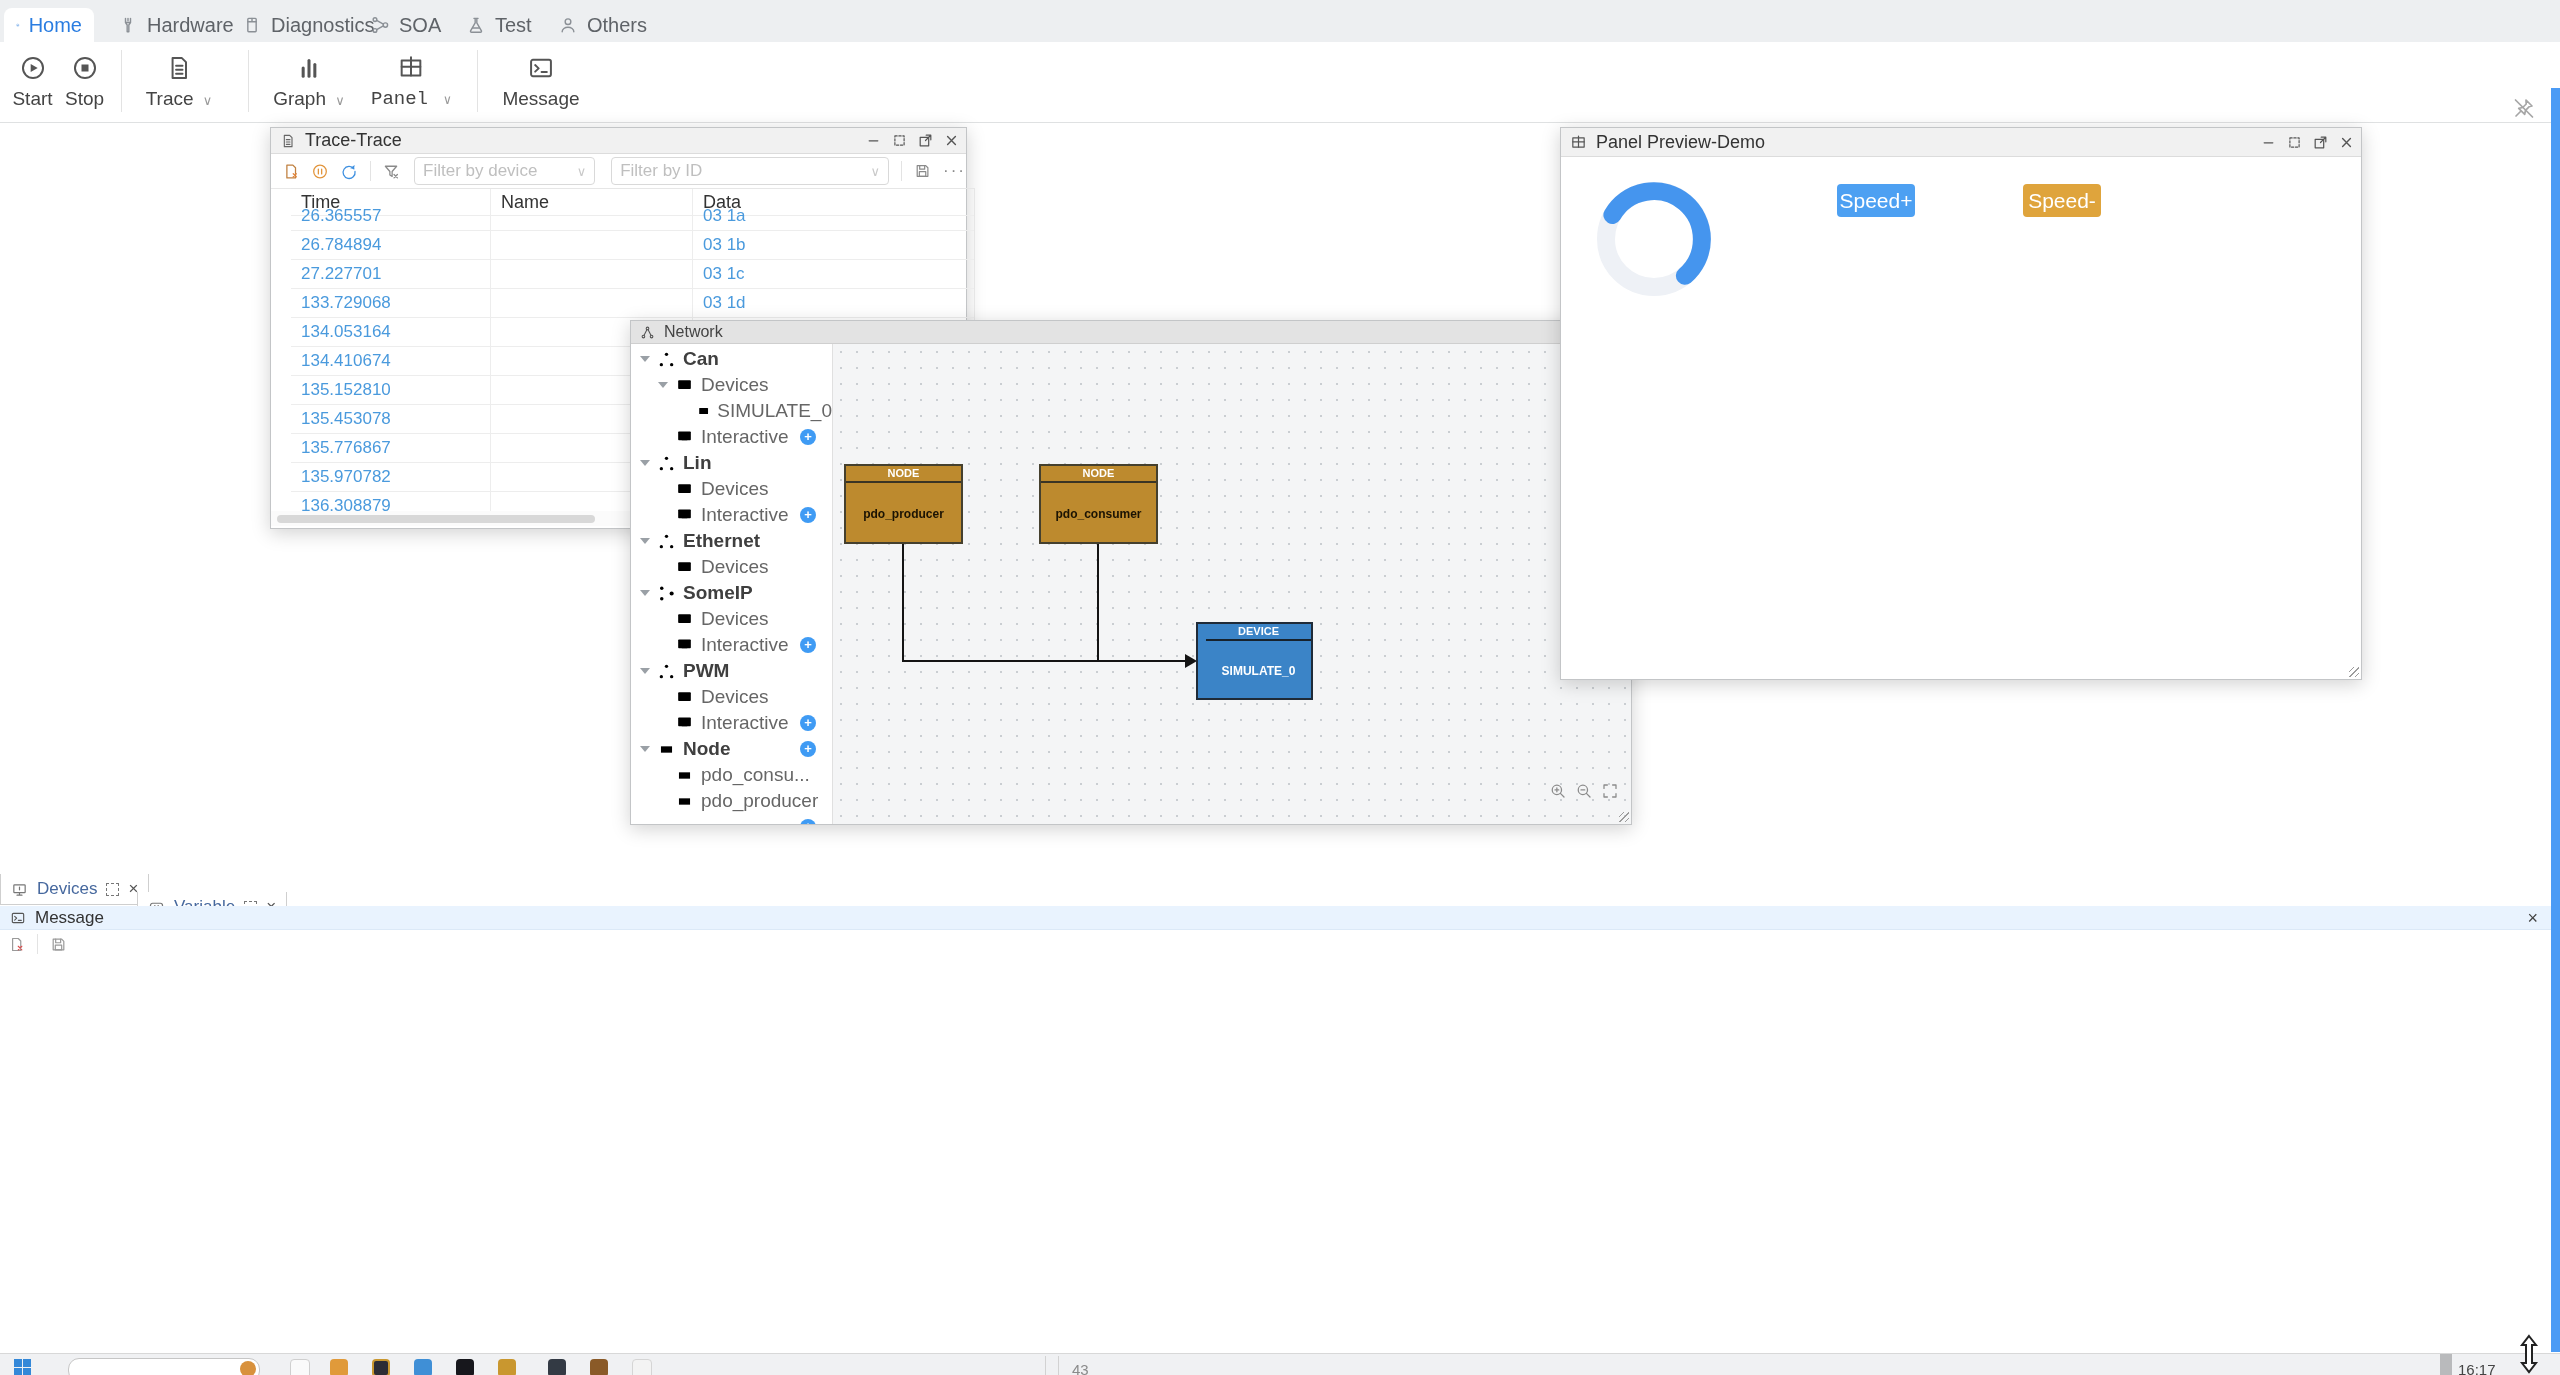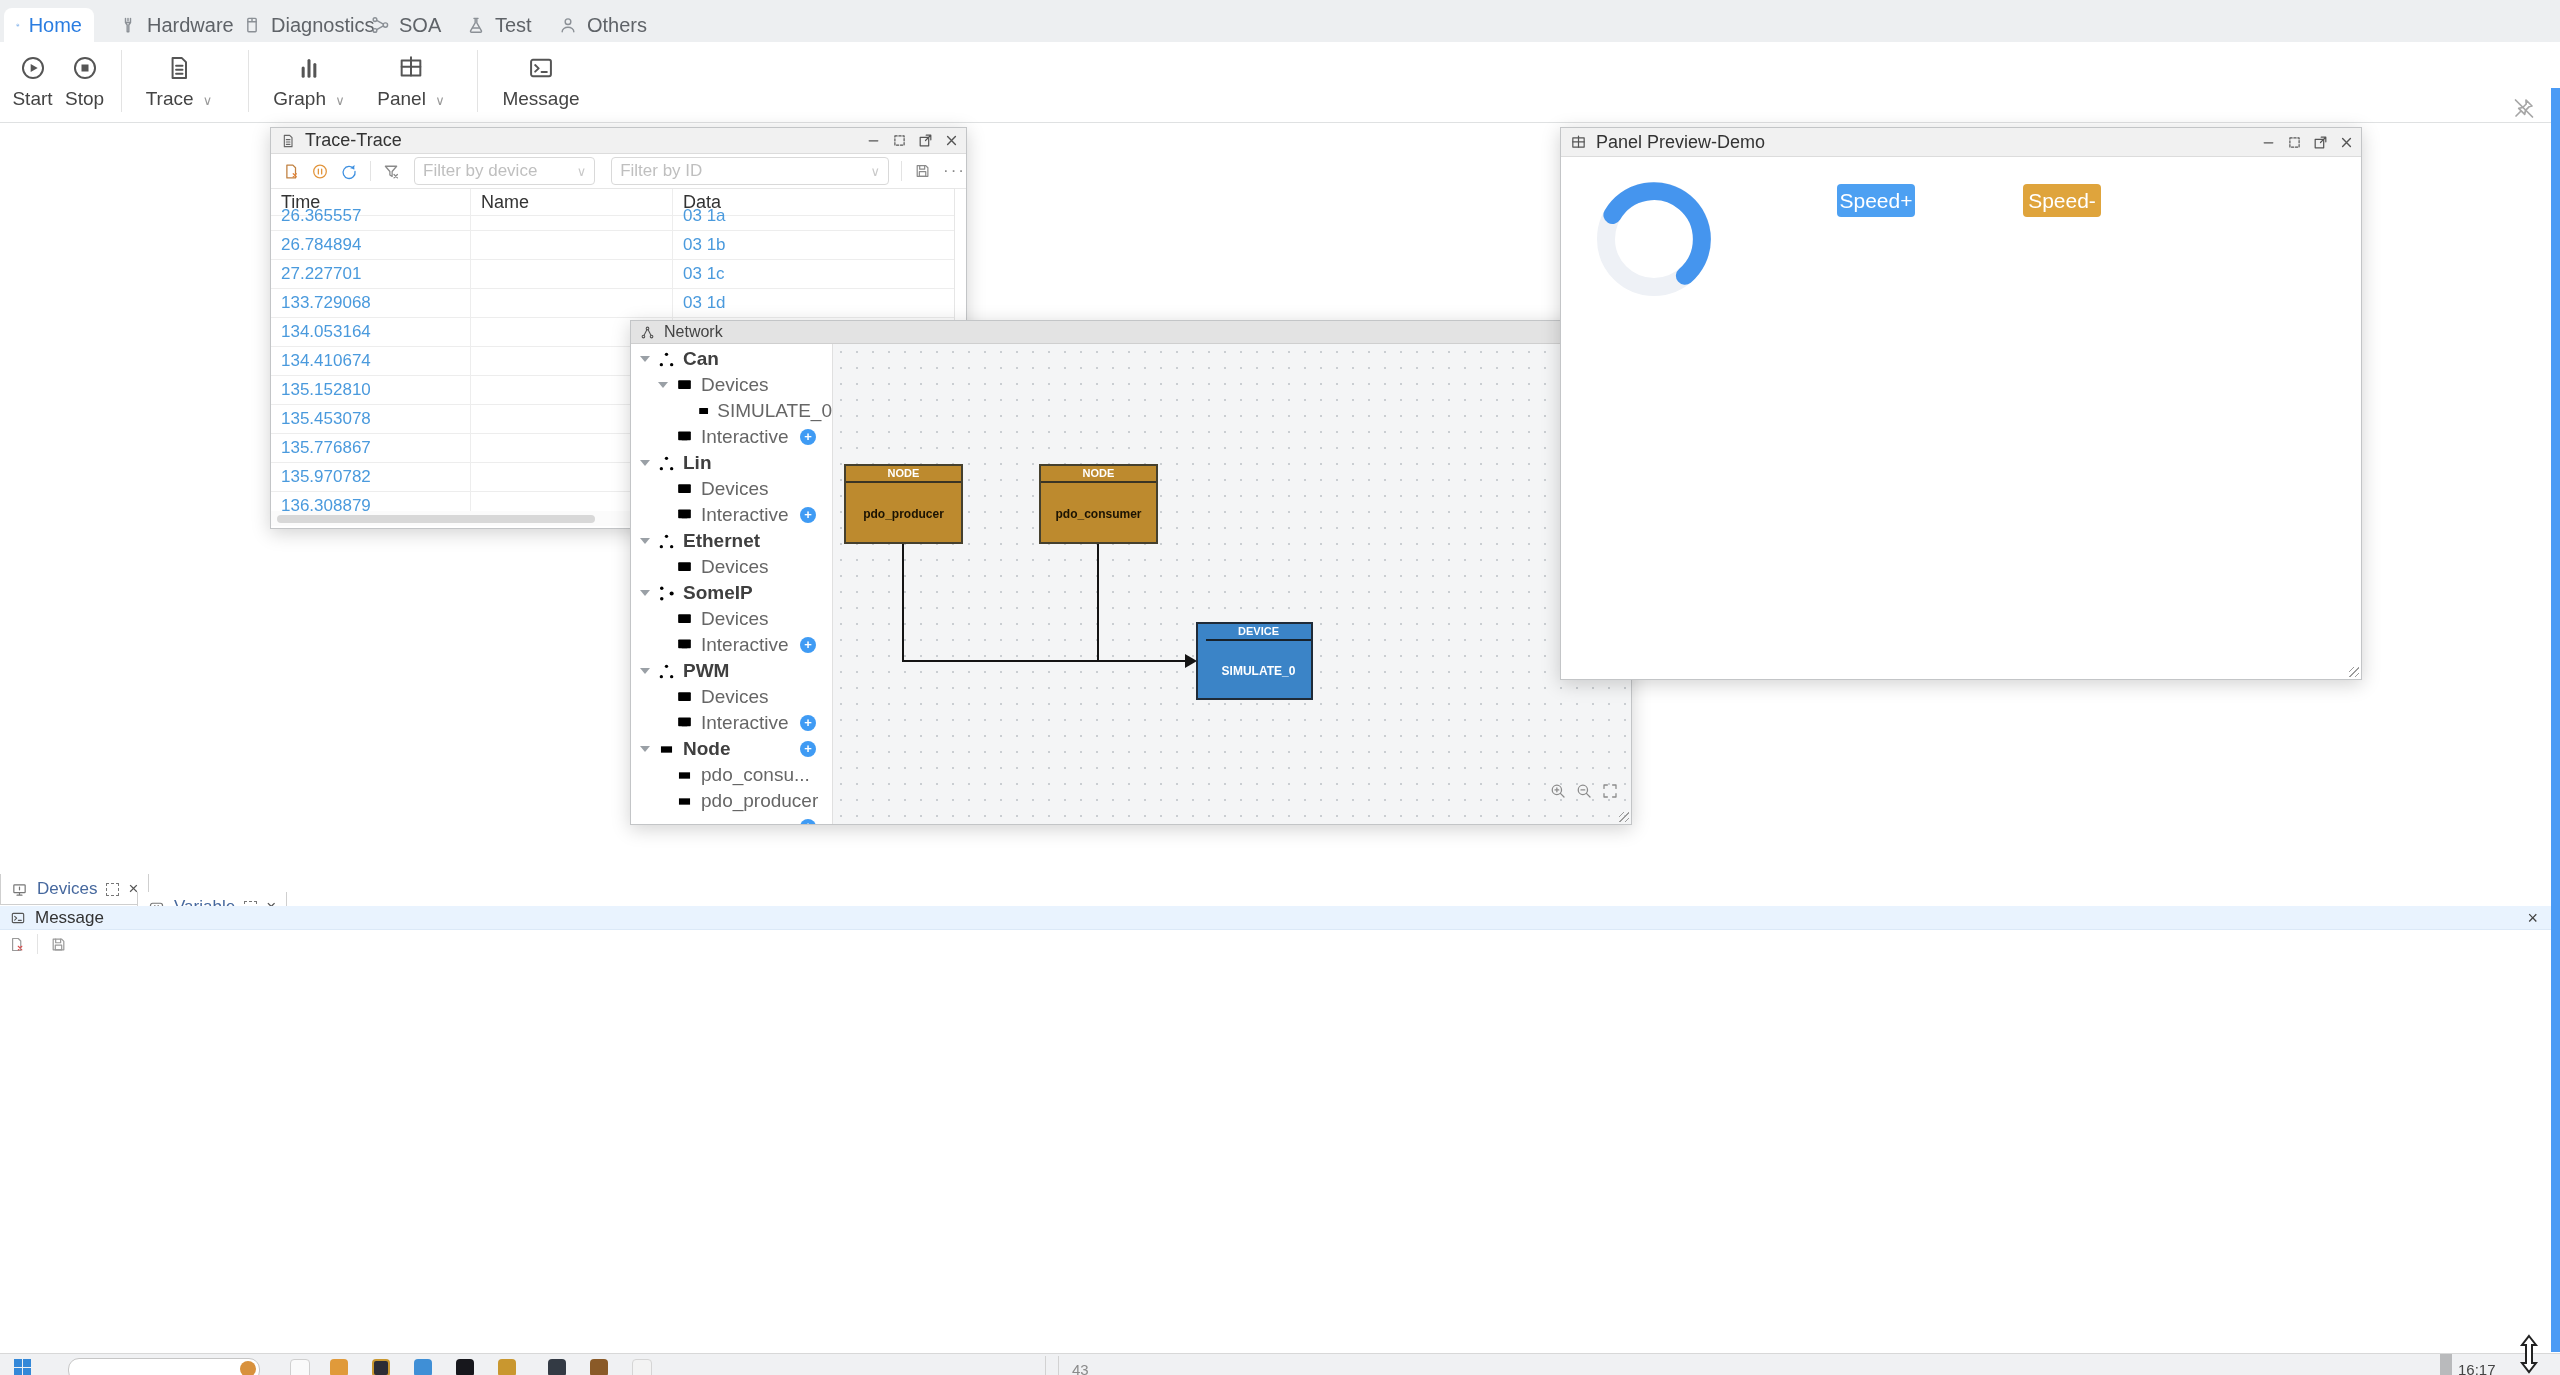--- a/index.html
+++ b/index.html
@@ -40,21 +40,21 @@
                 display:flex;align-items:center;}
   .fico{margin-left:11px;}
   .fsep{width:1px;height:20px;background:#e3e3e3;margin-left:12px;}
   .fsel{height:26px;border:1px solid #d9d9d9;border-radius:4px;display:flex;align-items:center;
         font-size:17px;color:#bfbfbf;padding:0 8px;justify-content:space-between;}
   .fsel .chev{color:#c9c9c9;font-size:13px;}
   #fsel-dev{width:172px;margin-left:14px;}
   #fsel-id{width:274px;margin-left:16px;}
   #fmore{font-size:17px;color:#8a8a8a;letter-spacing:2px;margin-left:12px;}
 
-  .ttable{position:absolute;left:0;top:60px;width:683px;border-right:1px solid #e6e6e6;}
+  .ttable{position:absolute;left:0;top:60px;width:683px;border-right:1px solid #e6e6e6;padding-left:20px;}
   .trw{display:flex;height:28px;line-height:28px;border-bottom:1px solid #ededed;font-size:17px;}
   .trw.head{height:26px;line-height:26px;color:#333;font-size:18px;border-top:1px solid #e6e6e6;}
   .tc{padding-left:10px;overflow:hidden;white-space:nowrap;box-sizing:border-box;}
   .c-time{width:200px;border-right:1px solid #ededed;}
   .c-name{width:202px;border-right:1px solid #ededed;}
   .c-data{flex:1;}
   .trw .link{color:#4a9add;}
   .trw.clip{height:14px;line-height:14px;}
   .trw.clip .tc{line-height:28px;margin-top:-14px;}
   #hscroll{position:absolute;left:0;right:0;top:383px;height:15px;background:#fbfbfb;}
@@ -326,21 +326,21 @@
         <span class="ddchev">∨</span></span>
     </div>
     <div class="tsep" style="left:248px;"></div>
     <div class="tbtn" style="left:268px;width:82px;">
       <svg class="ico">
           <use href="#i-chart"></use>
         </svg>
       <span class="lbl"><span>Graph</span>
         <span class="ddchev">∨</span></span>
     </div>
-    <div class="tbtn" style="left:371px;width:80px;">
+    <div class="tbtn" style="left:371px;width:80px;font-family:Liberation Mono, monospace;">
       <svg class="ico">
           <use href="#i-grid"></use>
         </svg>
       <span class="lbl"><span>Panel</span>
         <span class="ddchev">∨</span></span>
     </div>
     <div class="tsep" style="left:477px;"></div>
     <div class="tbtn" style="left:495px;width:92px;">
       <svg class="ico">
           <use href="#i-term"></use>

